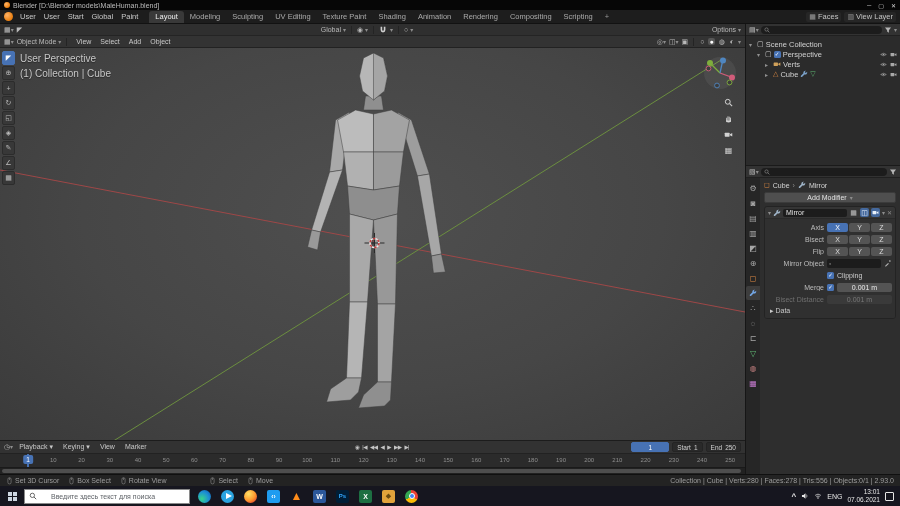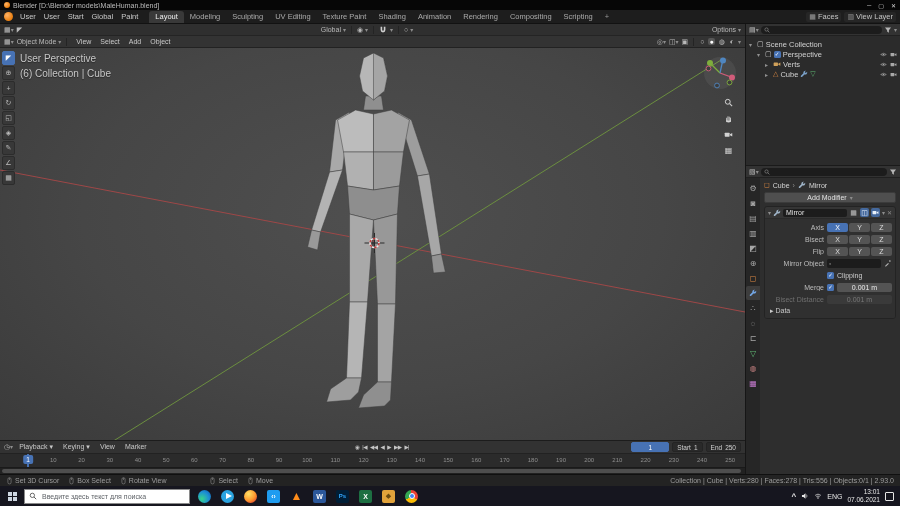--- a/index.html
+++ b/index.html
@@ -118,21 +118,21 @@
   .hint{display:flex;align-items:center;gap:2px;white-space:nowrap;}
   .hint .i{width:7px;height:8px;}
   .hint.gap{margin-left:34px;}
   .sb-right{margin-left:auto;white-space:nowrap;color:#9d9d9d;}
 
   
   .taskbar{height:20px;background:#16161f;display:flex;align-items:center;gap:3px;padding:0 3px;flex:0 0 auto;}
   .start{width:18px;height:16px;display:grid;place-items:center;}
   .winlogo{width:9px;height:9px;display:grid;grid-template-columns:1fr 1fr;grid-template-rows:1fr 1fr;gap:1px;}
   .winlogo i{background:#cfd8e3;}
-  .tb-search{width:166px;height:15px;background:#fff;border:1px solid #8a8a8a;display:flex;align-items:center;gap:3px;padding:0 4px;}
+  .tb-search{width:166px;height:15px;background:#fff;border:1px solid #8a8a8a;display:flex;align-items:center;gap:12px;padding:0 4px;}
   .tb-search .i{width:8px;height:8px;color:#555;}
   .tb-search input{border:0;outline:0;flex:1;font-size:7px;font-family:inherit;color:#444;min-width:0;background:transparent;}
   .tb-search input::placeholder{color:#5f6368;}
   .tb-apps{display:flex;}
   .tb-app{width:23px;height:20px;display:flex;align-items:center;justify-content:center;}
   .ic{width:13px;height:13px;border-radius:2px;display:flex;align-items:center;justify-content:center;font-size:7px;font-weight:bold;color:#fff;position:relative;}
   .ic.edge{border-radius:50%;background:radial-gradient(circle at 30% 68%,#35d48c,#1d8fd4 55%,#0a57a8);}
   .ic.telegram{border-radius:50%;background:#2aa3e0;}
   .ic.telegram i{width:0;height:0;border-left:6px solid #fff;border-top:3px solid transparent;border-bottom:3px solid transparent;margin-left:2px;}
   .ic.firefox{border-radius:50%;background:radial-gradient(circle at 36% 30%,#ffe066,#ff9a2e 52%,#e0452e 85%);}
@@ -327,21 +327,21 @@
           <g>
             <line x1="365" y1="195" x2="385" y2="195" stroke="#2a2a2a" stroke-width="1"></line>
             <line x1="375" y1="185" x2="375" y2="205" stroke="#2a2a2a" stroke-width="1"></line>
             <circle cx="375" cy="195" r="4.5" fill="none" stroke="#ececec" stroke-width="1.6"></circle>
             <circle cx="375" cy="195" r="4.5" fill="none" stroke="#c23a3a" stroke-width="1.6" stroke-dasharray="2.4 2.4"></circle>
           </g>
         </svg>
 
         <div class="vp-overlay">
           <div>User Perspective</div>
-          <div>(6) Collection | Cube</div>
+          <div>(1) Collection | Cube</div>
         </div>
 
         <div class="vp-toolbar">
             <div class="vp-tool active">◤</div>
             <div class="vp-tool">⊕</div>
             <div class="vp-tool">+</div>
             <div class="vp-tool">↻</div>
             <div class="vp-tool">◱</div>
             <div class="vp-tool">◈</div>
             <div class="vp-tool">✎</div>

